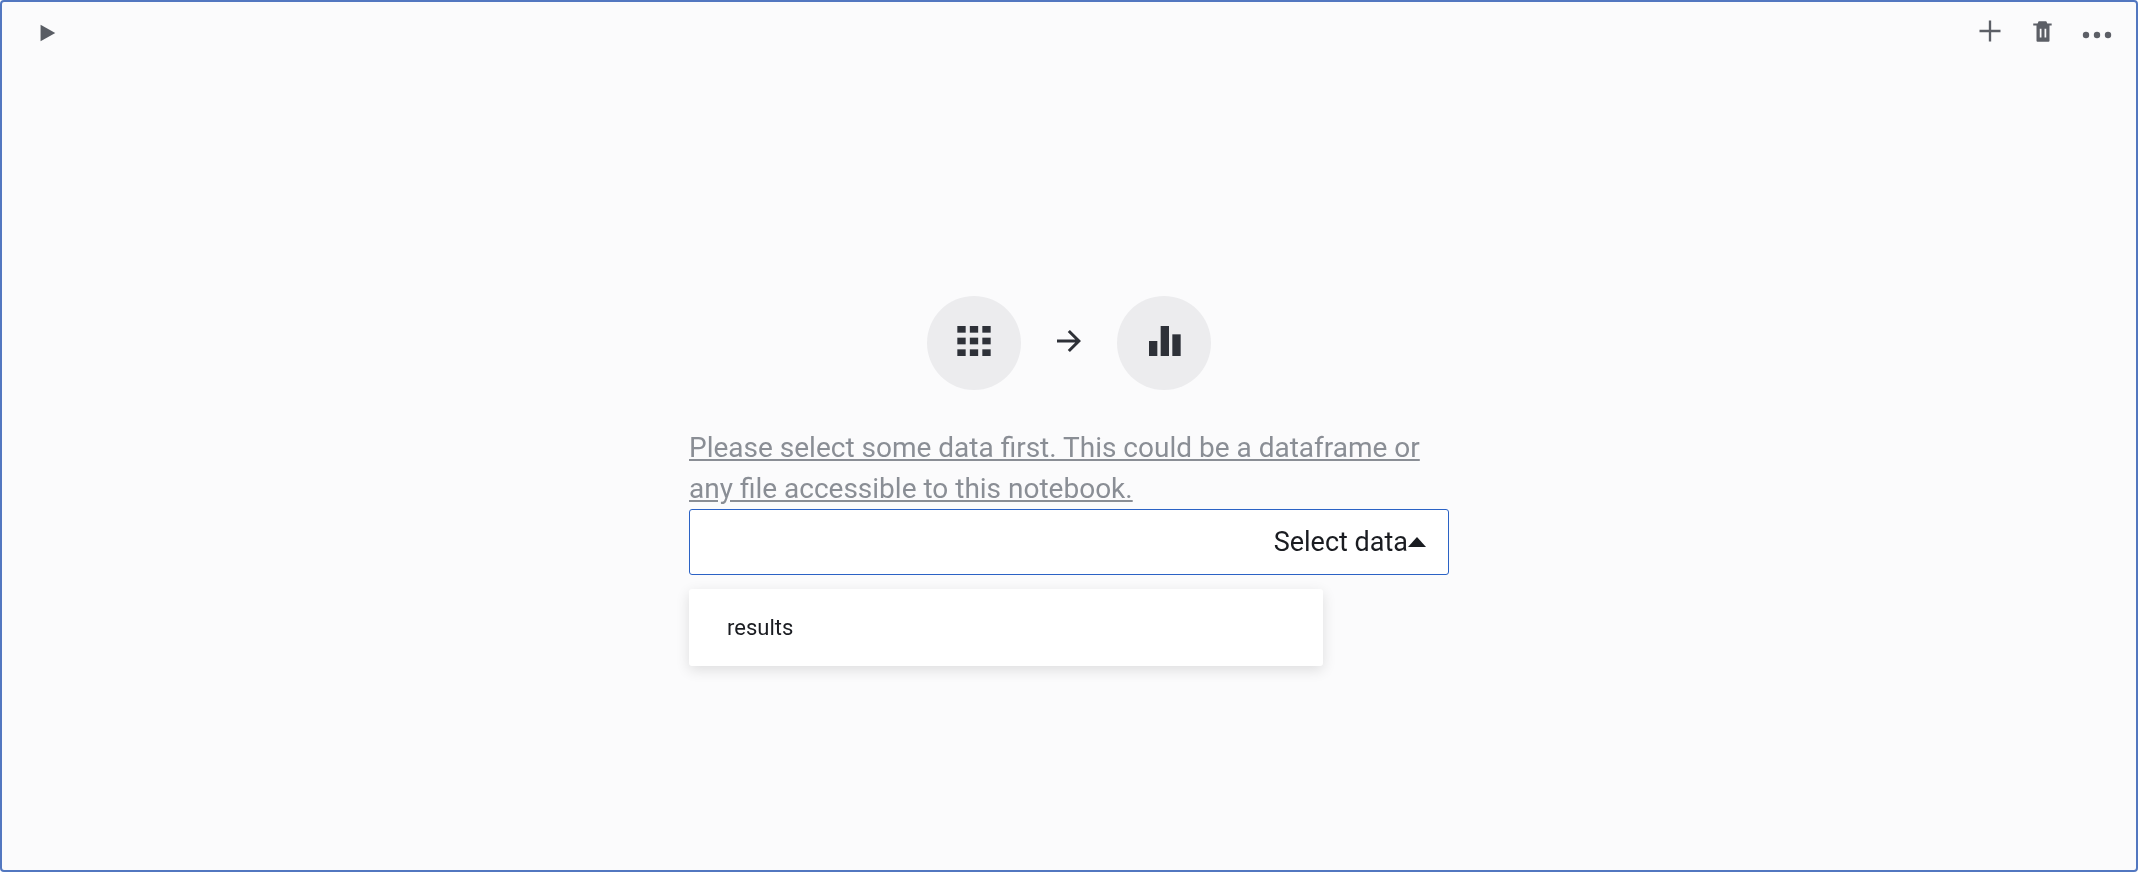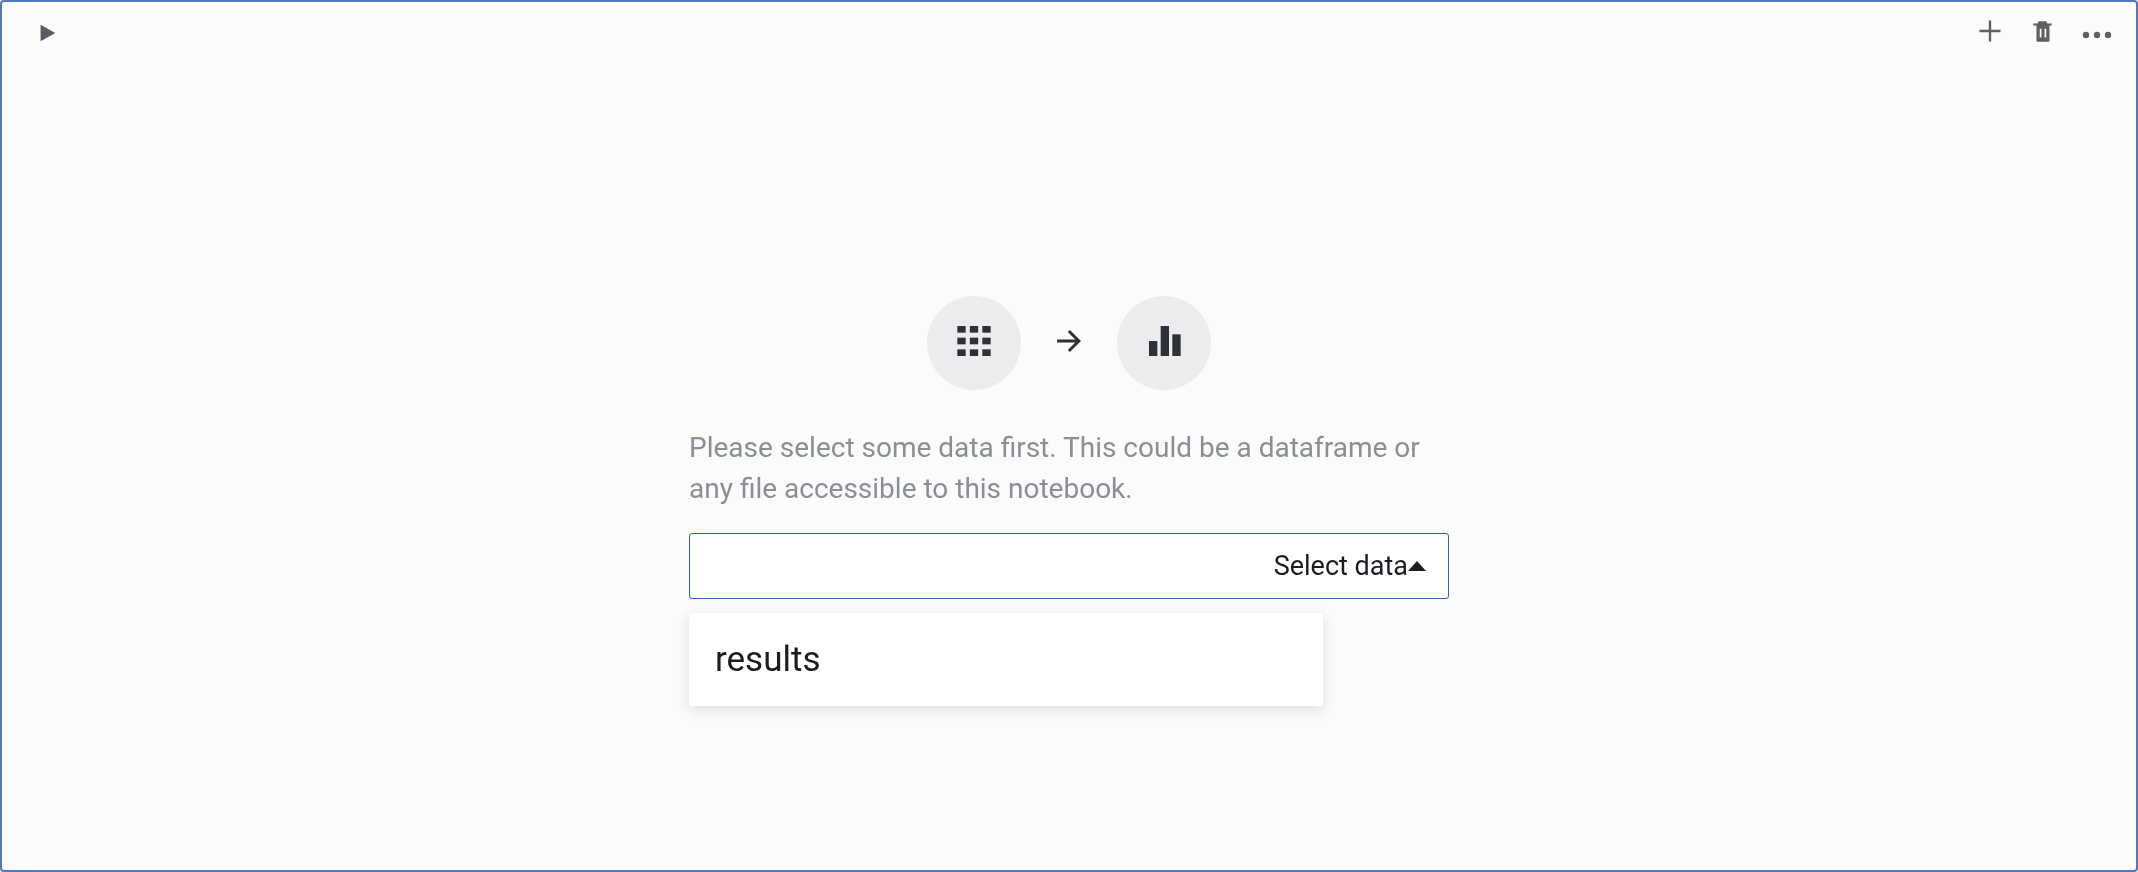--- a/index.html
+++ b/index.html
@@ -86,21 +86,21 @@
     }
     .arrow-icon svg {
       fill: #2e3138;
     }
     .instruction-text {
       font-size: 28px;
       line-height: 1.45;
       color: #8a8e95;
       text-align: left;
       width: 760px;
-      margin-bottom: 24px;
+      text-decoration: underline;
     }
     .dropdown {
       position: relative;
       width: 760px;
     }
     .dropdown-trigger {
       width: 100%;
       height: 66px;
       background: #ffffff;
       border: 1.5px solid #2b62c5;
@@ -124,22 +124,22 @@
       position: absolute;
       top: 80px;
       left: 0;
       width: 634px;
       background: #ffffff;
       border-radius: 3px;
       box-shadow: 0 4px 14px rgba(0,0,0,0.12);
       padding: 6px 0;
     }
     .dropdown-option {
-      padding: 20px 26px;
-      font-size: 35px;
+      padding: 20px 38px;
+      font-size: 22px;
       color: #1a1c21;
       cursor: pointer;
     }
   </style>
 </head>
 <body>
 
 <div class="cell">
 
   <div class="run-button">

